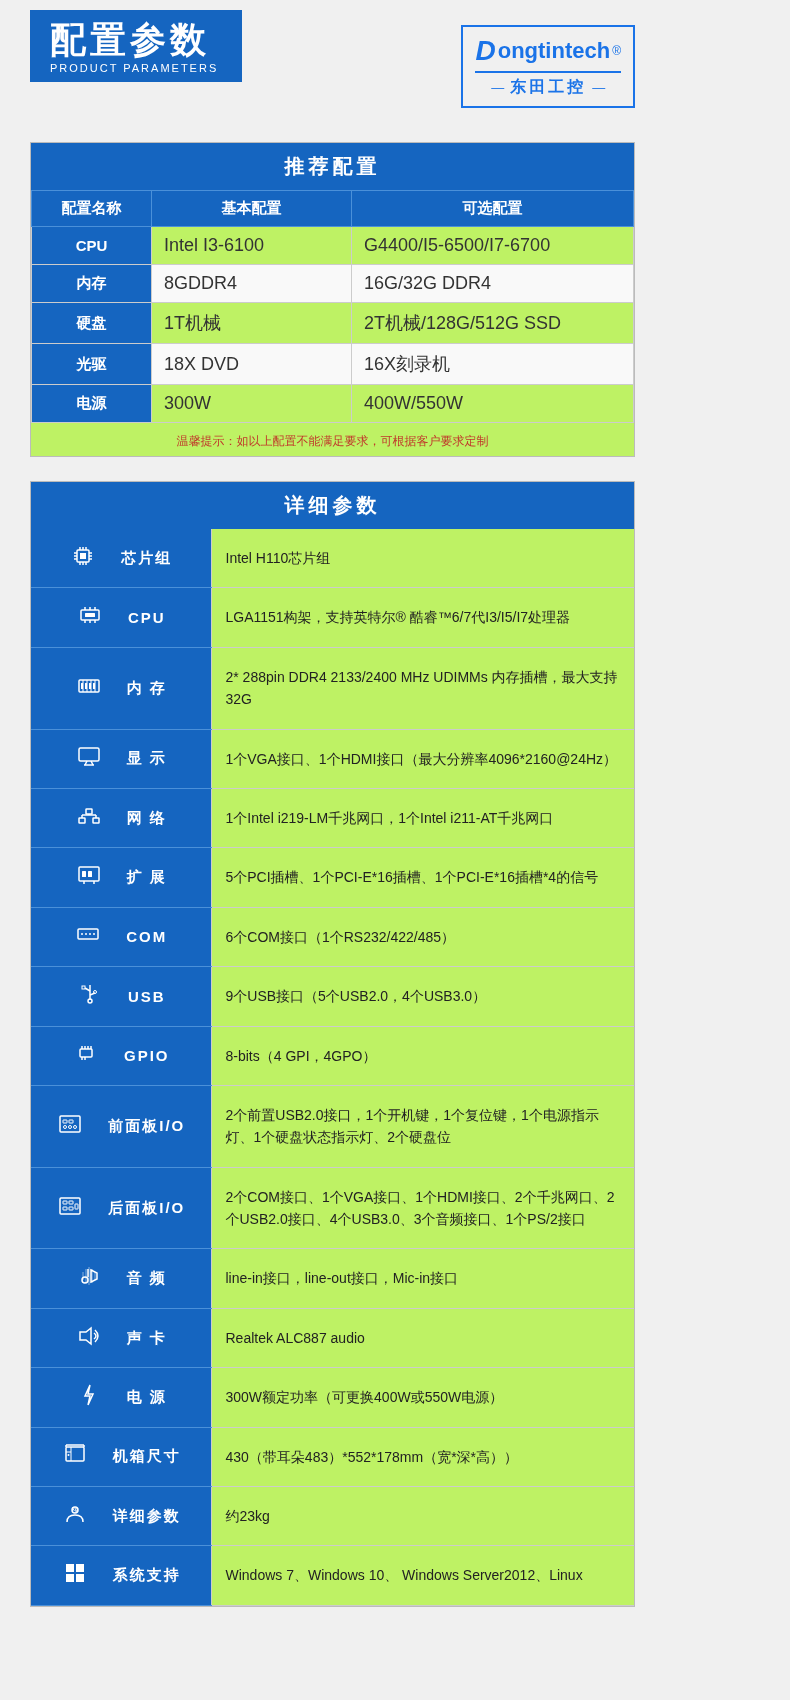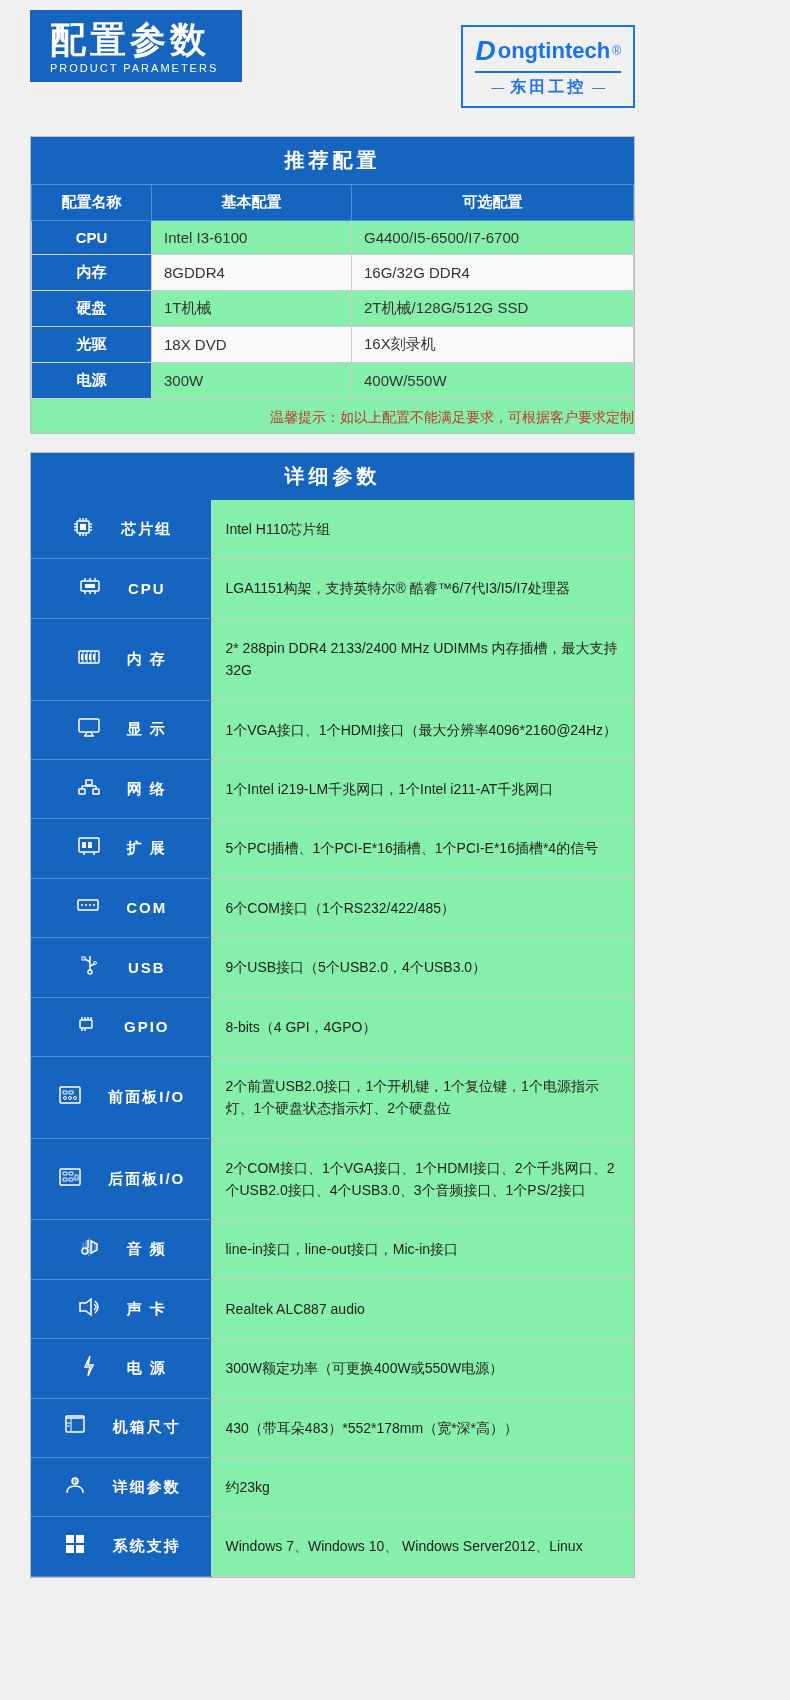--- a/index.html
+++ b/index.html
@@ -57,22 +57,22 @@
 
     .logo-frame {
       border: 2px solid #1a73e8;
       padding: 8px 12px;
       display: inline-block;
       margin-top: 5px;
     }
 
     
     .section-block {
-      margin: 18px 30px;
-      background: #86efac;
+      margin: 24px 30px;
+      background: #bef264;
       border: 1px solid #bbb;
     }
 
     .section-title-row {
       background: #1565c0;
       color: #fff;
       text-align: center;
       font-size: 20px;
       font-weight: bold;
       padding: 10px 0;
@@ -91,21 +91,21 @@
       text-align: center;
       padding: 8px 4px;
       font-size: 15px;
       font-weight: bold;
       border: 1px solid #4a90d9;
     }
 
     .rec-table td {
       padding: 8px 12px;
       border: 1px solid #ccc;
-      font-size: 15px;
+      font-size: 18px;
     }
 
     .rec-table .label-cell {
       background: #1565c0;
       color: #fff;
       text-align: center;
       font-weight: bold;
       font-size: 15px;
       width: 120px;
     }
@@ -118,23 +118,23 @@
     .rec-table .opt-cell {
       color: #333;
     }
 
     .rec-table tr:nth-child(even) td.base-cell,
     .rec-table tr:nth-child(even) td.opt-cell {
       background: #f9f9f9;
     }
 
     .warm-tip {
-      text-align: right;
+      text-align: center;
       color: #c0392b;
-      font-size: 14px;
+      font-size: 12px;
       padding: 10px 0 6px 0;
     }
 
     
     .detail-table {
       width: 100%;
       border-collapse: collapse;
     }
 
     .detail-table tr {

